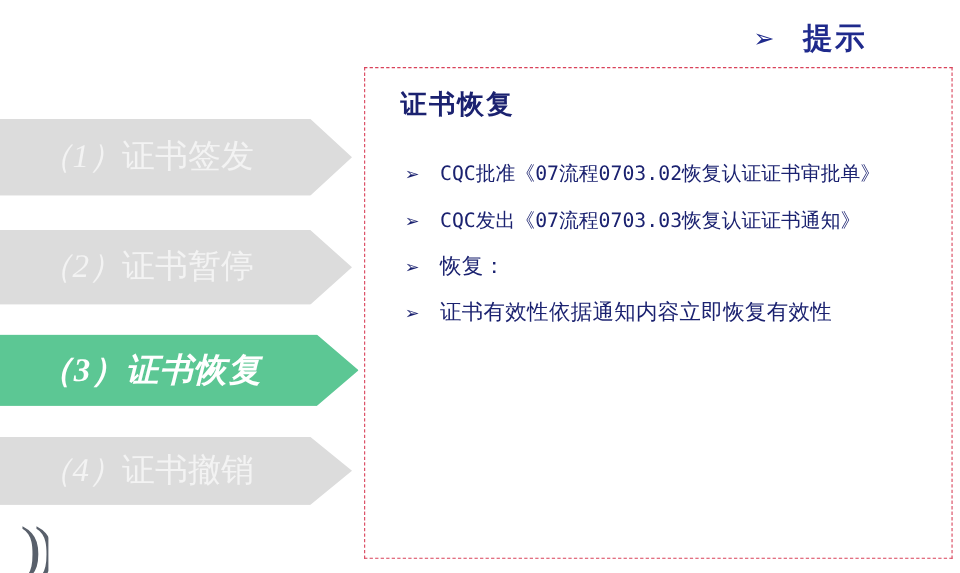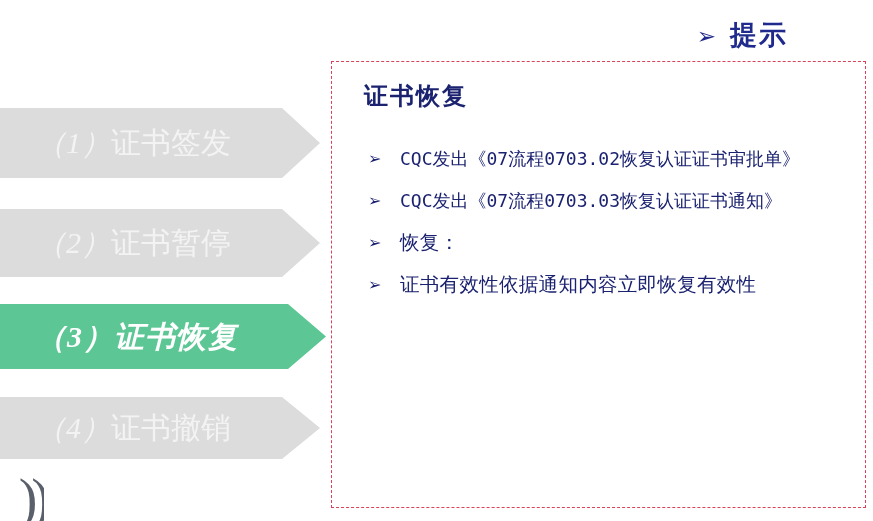--- a/index.html
+++ b/index.html
@@ -120,20 +120,21 @@
   }
   .tip-title .arrow-glyph {
     font-size: 23px;
     line-height: 1;
     font-family: "DejaVu Sans", sans-serif;
     position: relative;
     top: 1px;
   }
   .tip-title .tip-text {
     letter-spacing: 2px;
+    margin-left: 12px;
   }
 
   
   .tip-box {
     position: absolute;
     left: 331px;
     top: 61px;
     width: 535px;
     height: 447px;
     border: 1px dashed #d9425a;
@@ -235,21 +236,21 @@
   </div>
 
   <div class="tip-box">
 
     <div class="box-heading">证书恢复</div>
 
     <div class="bullet-list">
 
       <div class="bullet-item mono-lead">
         <span class="bullet-glyph">➢</span>
-        <span class="bullet-text">CQC发出《07流程0703.02恢复认证证书审批单》</span>
+        <span class="bullet-text">CQC批准《07流程0703.02恢复认证证书审批单》</span>
       </div>
 
       <div class="bullet-item mono-lead">
         <span class="bullet-glyph">➢</span>
         <span class="bullet-text">CQC发出《07流程0703.03恢复认证证书通知》</span>
       </div>
 
       <div class="bullet-item">
         <span class="bullet-glyph">➢</span>
         <span class="bullet-text">恢复：</span>

